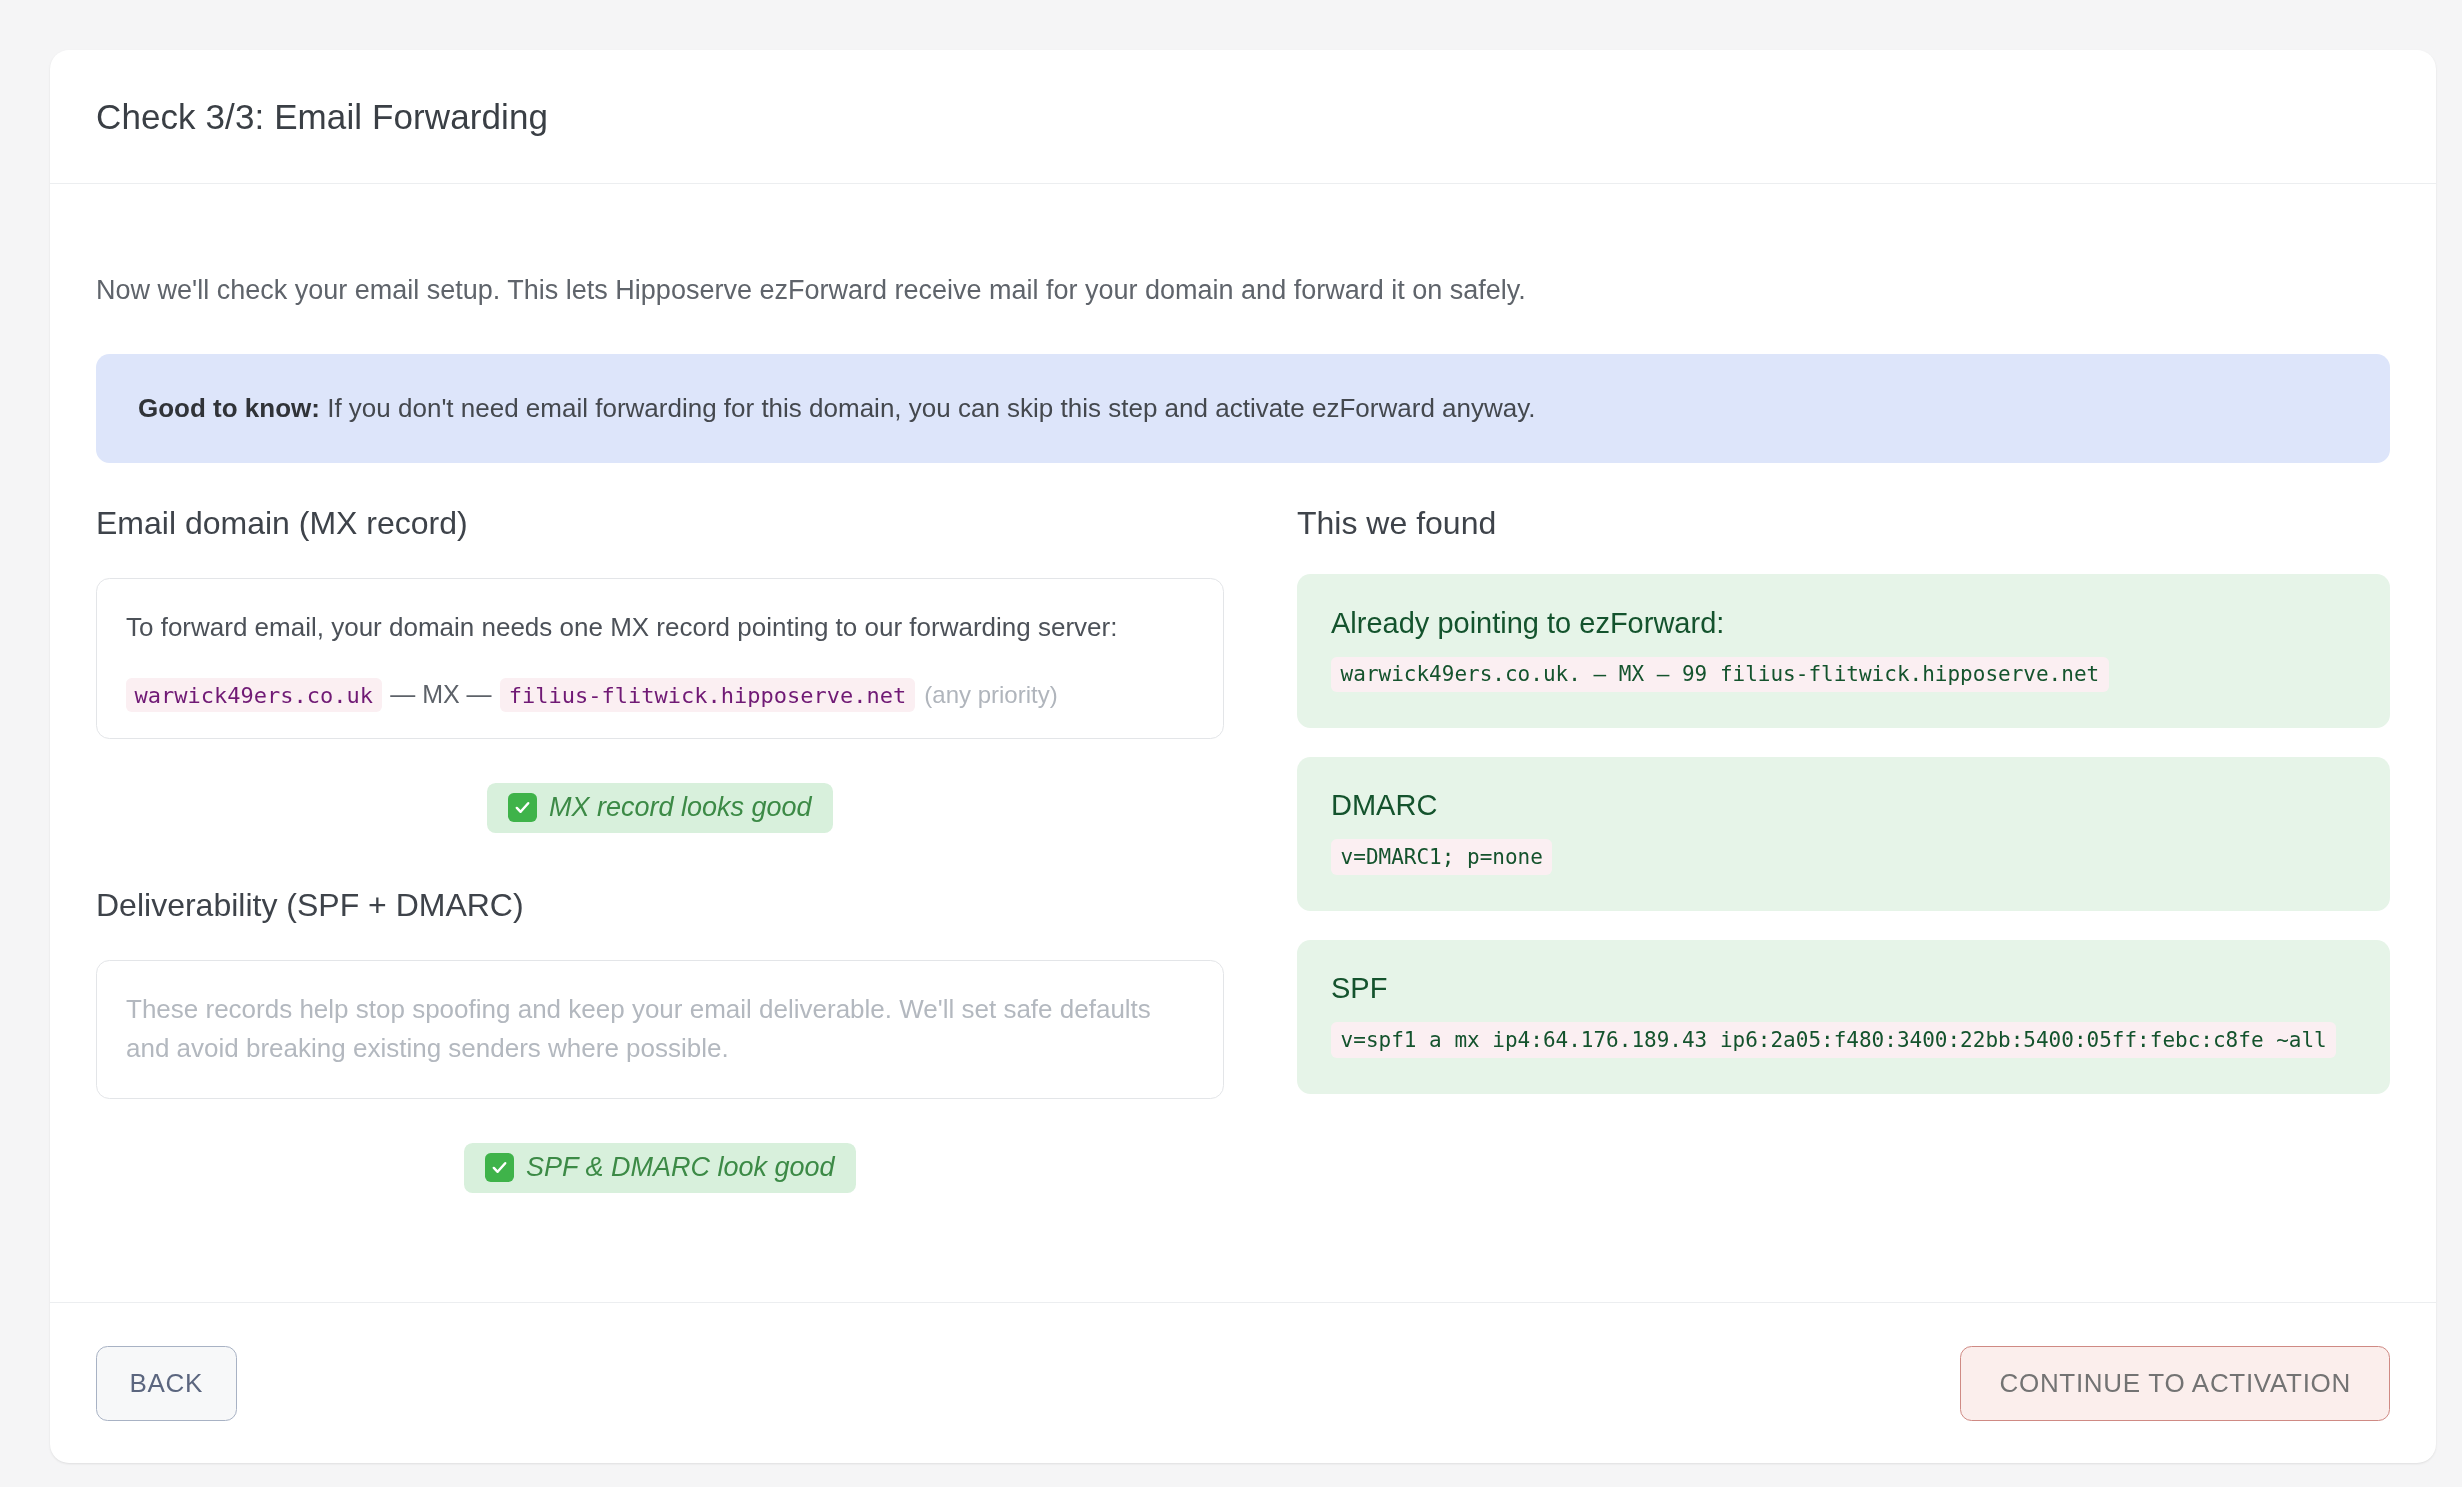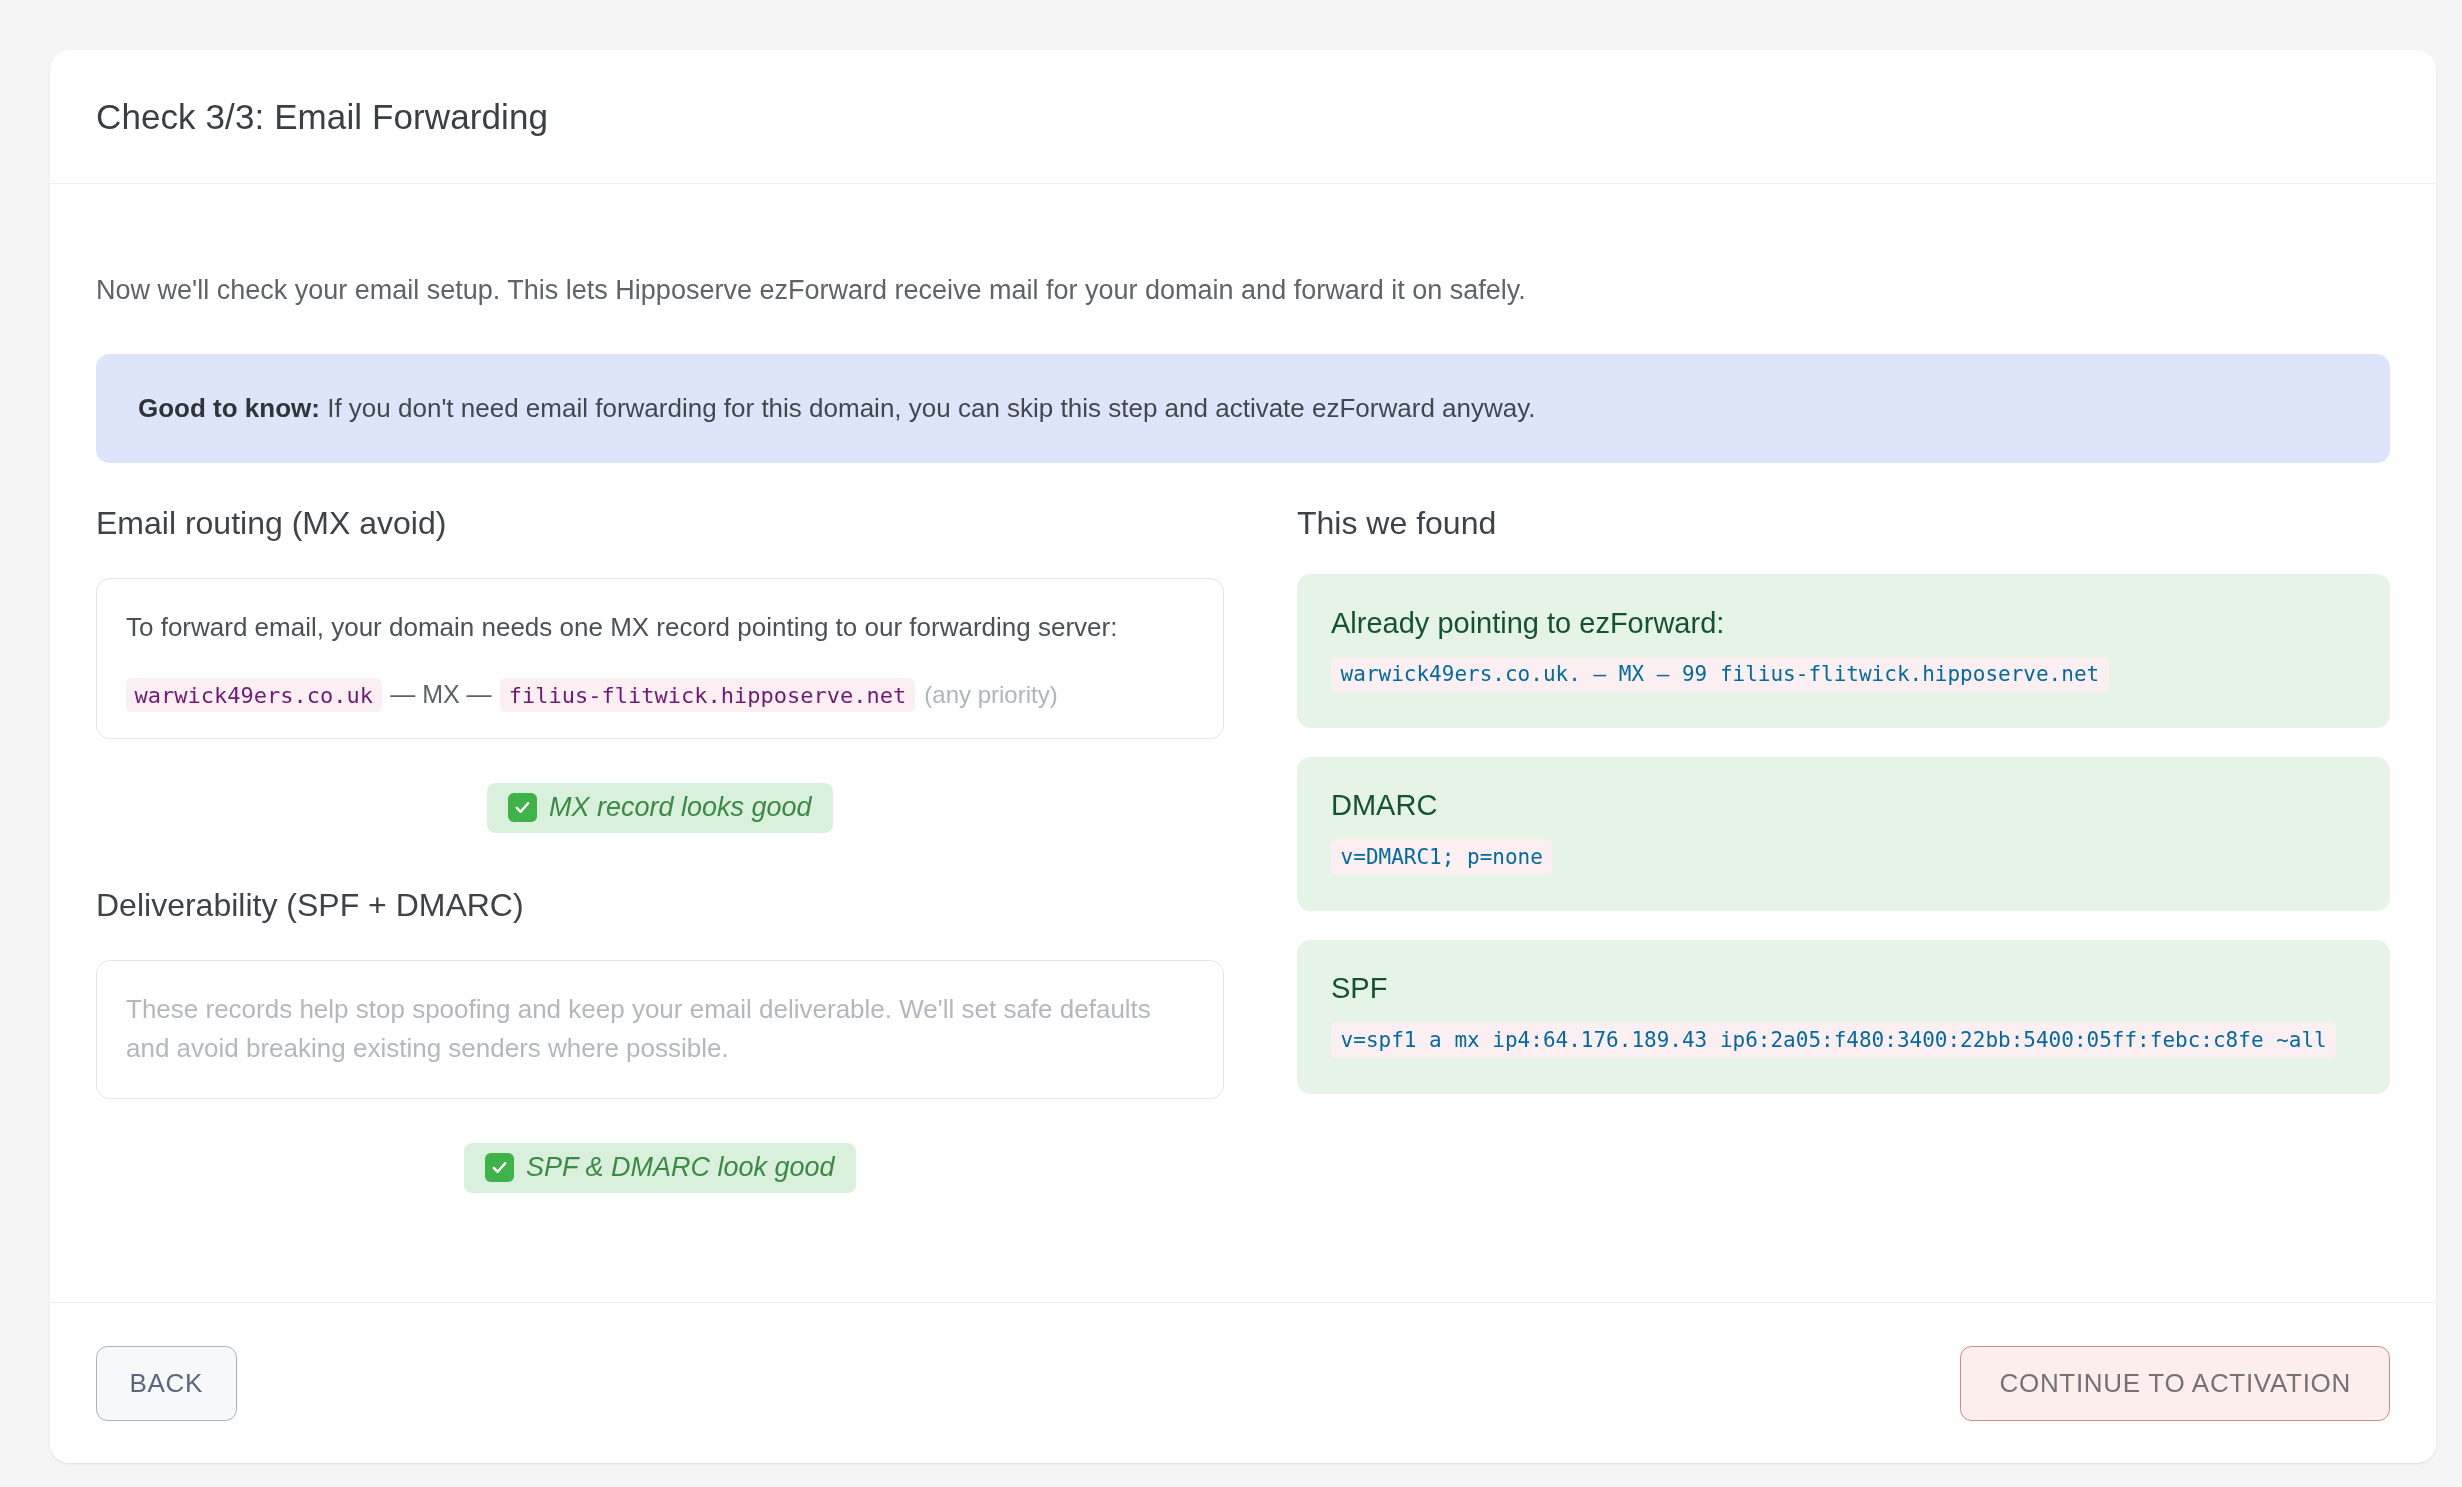--- a/index.html
+++ b/index.html
@@ -155,21 +155,21 @@
     font-size: 29px;
     font-weight: 400;
     color: #14532d;
     margin: 0 0 17px 0;
   }
   .result-value {
     display: inline-block;
     font-family: "DejaVu Sans Mono", monospace;
     font-size: 21px;
     background: #fbeff2;
-    color: #0369a1;
+    color: #14532d;
     padding: 5.7px 9.6px;
     border-radius: 5.7px;
     white-space: nowrap;
   }
   
   .card-footer {
     flex: 0 0 161px;
     border-top: 1px solid #eceef0;
     display: flex;
     align-items: center;
@@ -212,21 +212,21 @@
       <p class="intro">Now we'll check your email setup. This lets Hipposerve ezForward receive mail for your domain and forward it on safely.</p>
 
       <div class="notice">
         <b>Good to know:</b><span> If you don't need email forwarding for this domain, you can skip this step and activate ezForward anyway.</span>
       </div>
 
       <div class="columns">
 
         <div class="col-left">
 
-          <h2 class="section-heading">Email routing (MX avoid)</h2>
+          <h2 class="section-heading">Email domain (MX record)</h2>
 
           <div class="panel">
             <p>To forward email, your domain needs one MX record pointing to our forwarding server:</p>
             <div class="record-line">
               <code class="chip">warwick49ers.co.uk</code><span class="sep">— MX —</span><code class="chip">filius-flitwick.hipposerve.net</code><span class="dim">(any priority)</span>
             </div>
           </div>
 
           <div class="status-row">
             <div class="status-badge">

